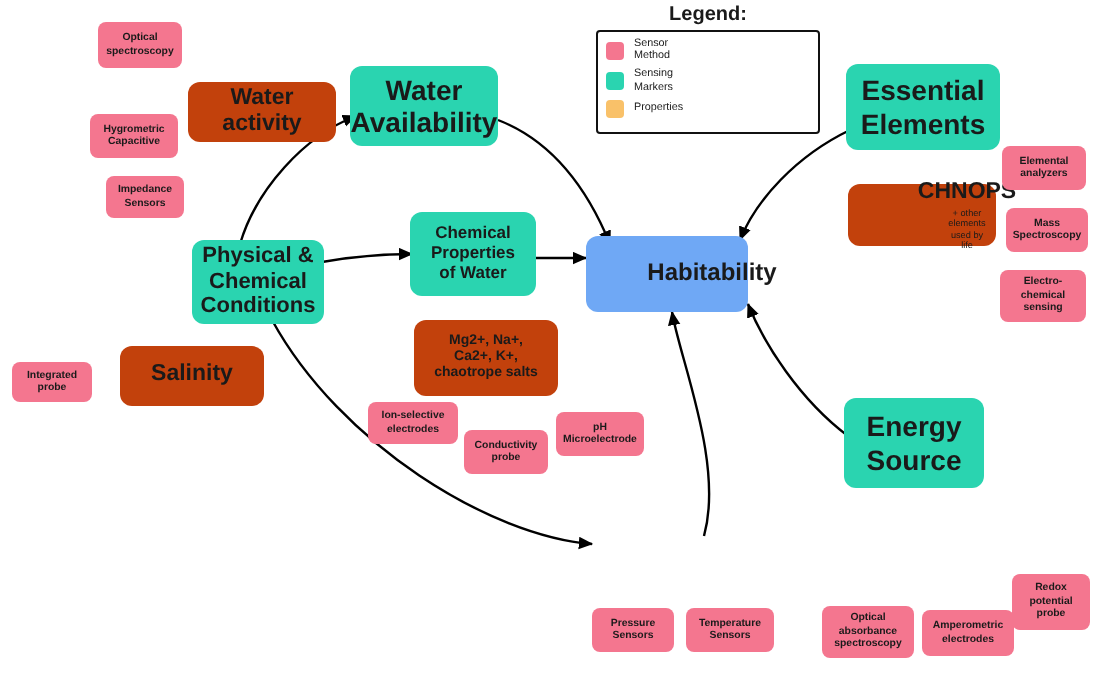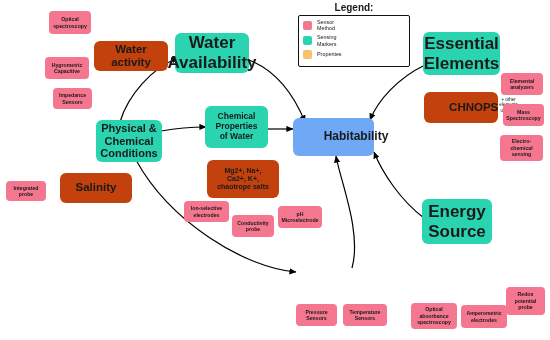--- a/index.html
+++ b/index.html
@@ -34,21 +34,21 @@
     align-items: center;
     justify-content: center;
     text-align: center;
     border-radius: 6px;
     line-height: 1.15;
     padding: 2px 3px;
   }
   .teal {
     background: #2ad4b0;
     color: #1a1a1a;
-    font-size: 17px;
+    font-size: 14px;
     font-weight: 600;
   }
   .blue {
     background: #6fa8f5;
     color: #1a1a1a;
     font-size: 12px;
     font-weight: 600;
   }
   .orange {
     background: #c2410c;
@@ -181,21 +181,21 @@
 Source</div>
 
   <div class="node orange big" style="left:94px; top:41px; width:74px; height:30px;">Water activity</div>
 
   <div class="node orange big" style="left:60px; top:173px; width:72px; height:30px;">Salinity</div>
 
   <div class="node orange" style="left:207px; top:160px; width:72px; height:38px; font-size:7px; white-space:pre-line">Mg2+, Na+,
 Ca2+, K+,
 chaotrope salts</div>
 
-  <div class="node orange" style="left:424px; top:92px; width:74px; height:31px; flex-direction:row; gap:1px;padding-left:48px;">
+  <div class="node orange" style="left:424px; top:92px; width:74px; height:31px; flex-direction:column; gap:1px;padding-left:48px;">
     <span style="font-size:11.5px;font-weight:600">CHNOPS</span>
     <span class="sub" style="font-size:4.6px">+ other elements used by life</span>
   </div>
 
 
 
   <div class="node pink" style="left:49px; top:11px; width:42px; height:23px; white-space:pre-line">Optical
 spectroscopy</div>
 
   <div class="node pink" style="left:45px; top:57px; width:44px; height:22px; white-space:pre-line">Hygrometric

